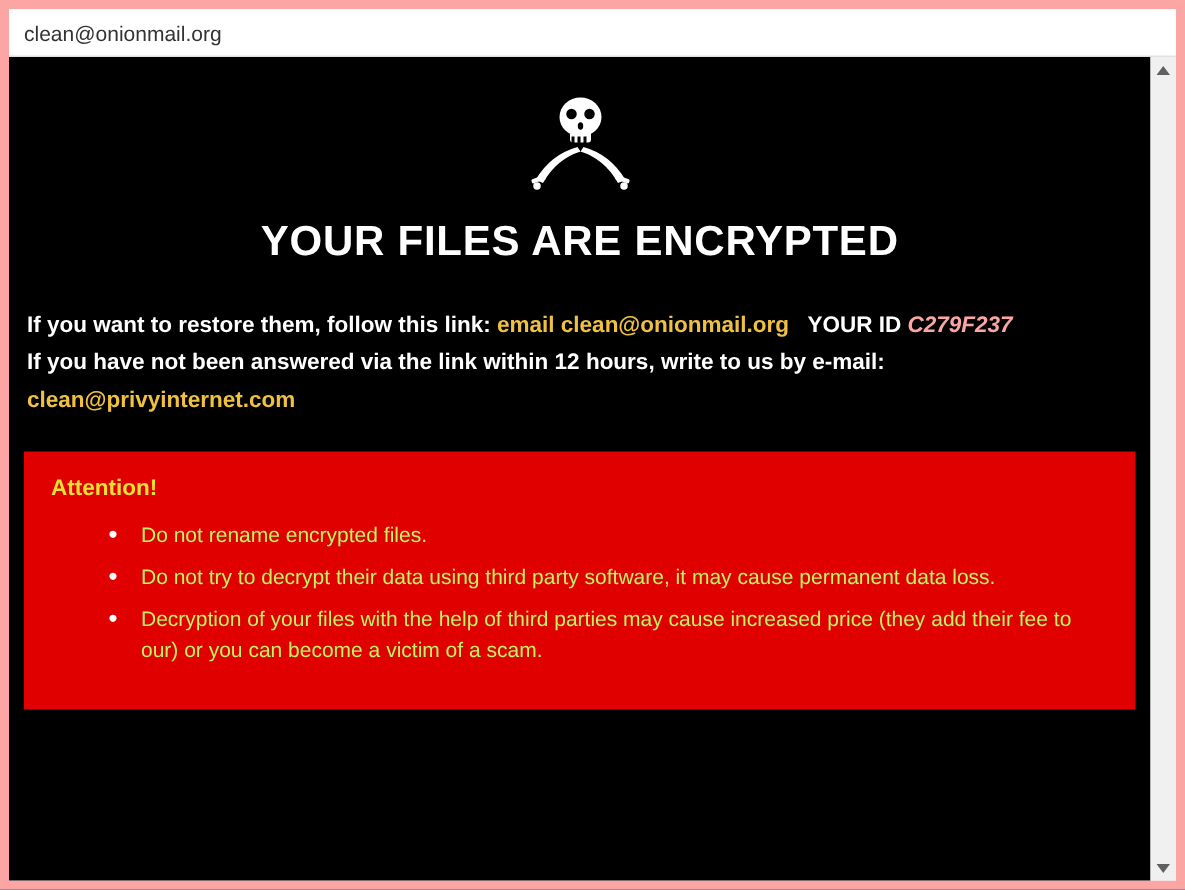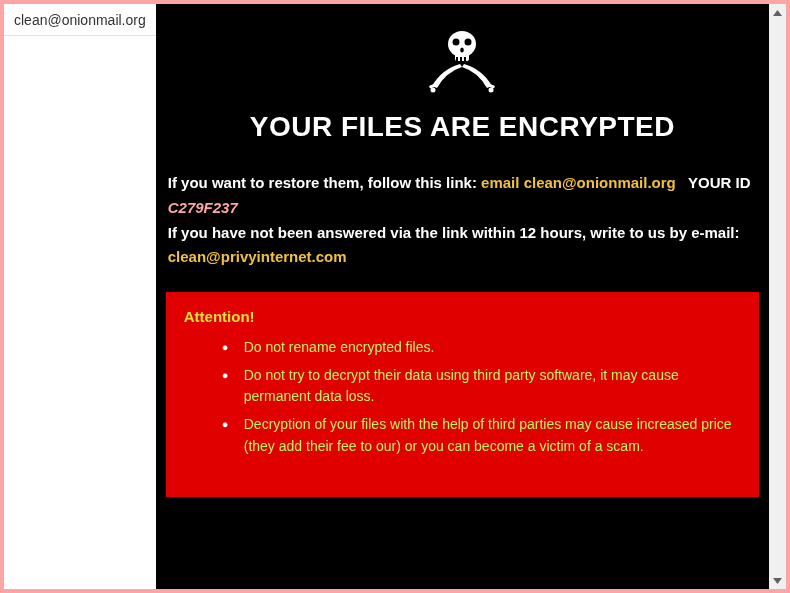--- a/index.html
+++ b/index.html
@@ -10,23 +10,23 @@
     body {
       width: 790px;
       height: 593px;
       font-family: "Segoe UI", Arial, sans-serif;
       background: #fff;
       overflow: hidden;
     }
     .window {
       width: 790px;
       height: 593px;
-      border: 4px solid #fca5a5;
-      display: flex;
-      flex-direction: row;
+      border: 6px solid #fca5a5;
+      display: flex;
+      flex-direction: column;
     }
     .titlebar {
       height: 32px;
       background: #fff;
       border-bottom: 1px solid #e0e0e0;
       display: flex;
       align-items: center;
       padding: 0 10px;
       font-size: 14px;
       color: #333;
@@ -94,21 +94,21 @@
     .link-highlight {
       color: #f0c040;
     }
     .id-highlight {
       color: #fca5a5;
       font-style: italic;
     }
     .attention-box {
       background: #e00000;
       margin-top: 22px;
-      padding: 16px 18px 34px 18px;
+      padding: 16px 18px 22px 18px;
     }
     .attention-heading {
       color: #e8e035;
       font-size: 15px;
       font-weight: bold;
       margin-bottom: 12px;
     }
     .attention-list {
       list-style: none;
       padding-left: 42px;

